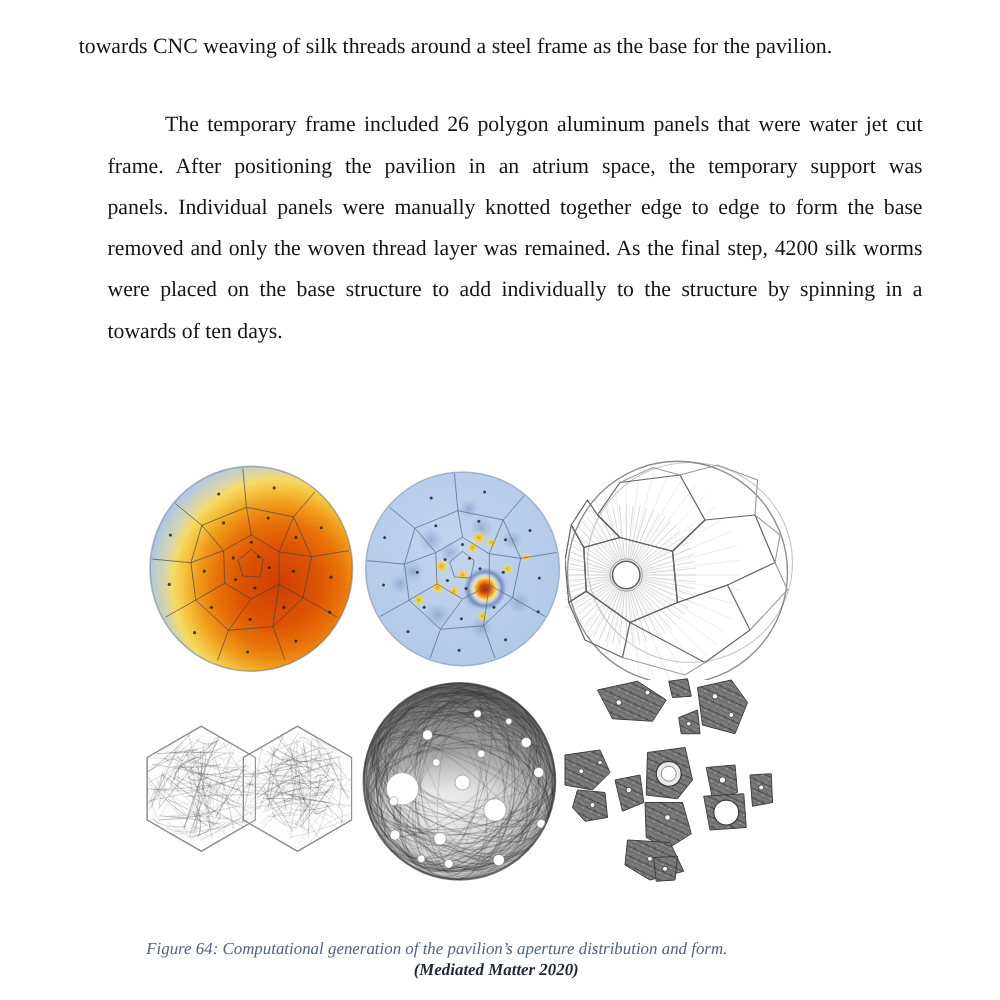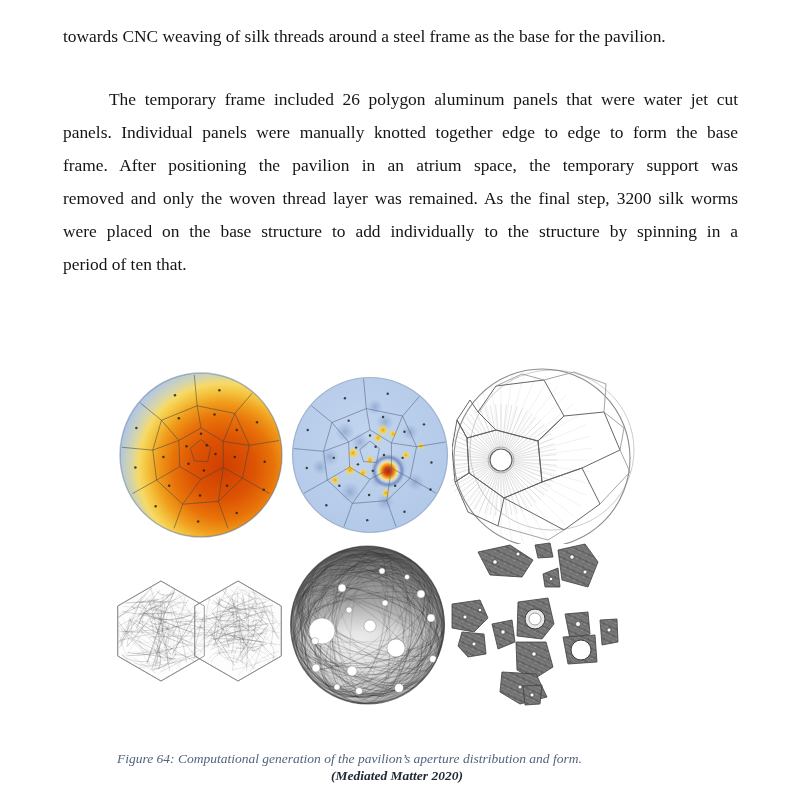--- a/index.html
+++ b/index.html
@@ -1,44 +1,44 @@
 <!DOCTYPE html>
 <html><head>
 <meta charset="utf-8">
 <style>
   html,body{margin:0;padding:0;background:#ffffff;}
   .page{position:relative;width:800px;height:800px;background:#ffffff;overflow:hidden;
         font-family:"Liberation Serif","DejaVu Serif",serif;}
   .body-text{position:absolute;left:63px;width:675px;top:20px;font-size:17.4px;
              line-height:33px;color:#141414;}
-  .para2{margin-top:30px;}
+  .para2{margin-top:30px;margin-left:23px;}
   .tline{height:33px;white-space:normal;}
   .just{text-align:justify;text-align-last:justify;-moz-text-align-last:justify;}
   .left{text-align:left;}
   .indent{text-indent:46px;}
   .figure{position:absolute;left:0;top:0;width:800px;height:800px;pointer-events:none;}
   .fig-img{position:absolute;}
   .caption{position:absolute;left:117px;top:750px;width:560px;font-style:italic;}
   .cap1{font-size:13.5px;line-height:17px;}
   .cap2{font-size:13.5px;line-height:17px;font-weight:bold;text-align:center;}
 </style>
 </head>
 <body>
 
 <div class="page">
 
   <div class="body-text">
     <div class="tline left">towards CNC weaving of silk threads around a steel frame as the base for the pavilion.</div>
     <div class="para2">
       <div class="tline just indent">The temporary frame included 26 polygon aluminum panels that were water jet cut</div>
+      <div class="tline just">frame. After positioning the pavilion in an atrium space, the temporary support was</div>
       <div class="tline just">panels. Individual panels were manually knotted together edge to edge to form the base</div>
-      <div class="tline just">frame. After positioning the pavilion in an atrium space, the temporary support was</div>
-      <div class="tline just">removed and only the woven thread layer was remained. As the final step, 3200 silk worms</div>
+      <div class="tline just">removed and only the woven thread layer was remained. As the final step, 4200 silk worms</div>
       <div class="tline just">were placed on the base structure to add individually to the structure by spinning in a</div>
-      <div class="tline left">period of ten that.</div>
+      <div class="tline left">towards of ten days.</div>
     </div>
   </div>
 
   <div class="figure">
 
     <svg class="fig-img" style="left:119px;top:372px" width="164" height="166" viewBox="0 0 164 166">
       <defs>
         <clipPath id="clipA">
             <ellipse cx="82" cy="83" rx="81" ry="82"></ellipse>
           </clipPath>

